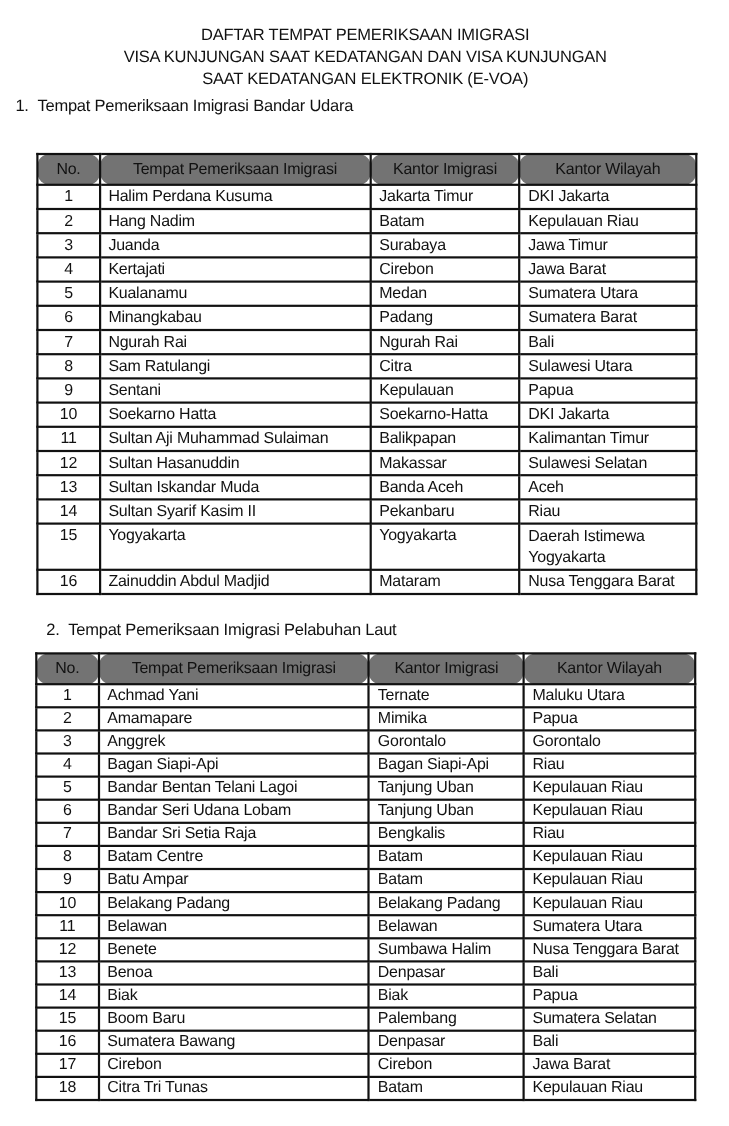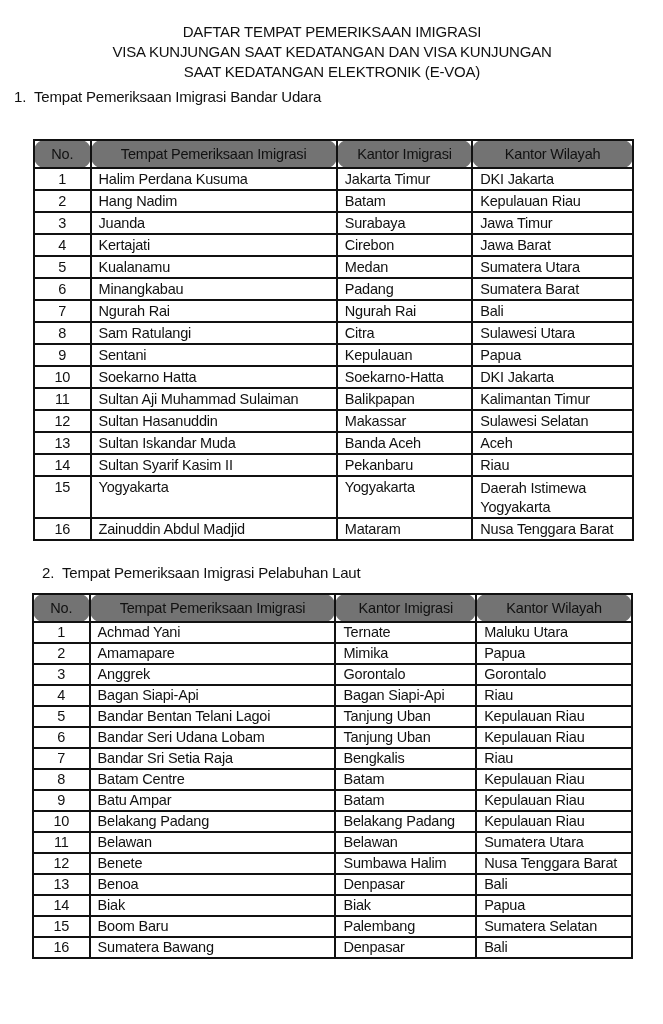--- a/index.html
+++ b/index.html
@@ -259,14 +259,26 @@
         <td>Boom Baru</td>
         <td>Palembang</td>
         <td>Sumatera Selatan</td>
       </tr>
       <tr>
         <td class="no">16</td>
         <td>Sumatera Bawang</td>
         <td>Denpasar</td>
         <td>Bali</td>
       </tr>
+      <tr>
+        <td class="no">17</td>
+        <td>Cirebon</td>
+        <td>Cirebon</td>
+        <td>Jawa Barat</td>
+      </tr>
+      <tr>
+        <td class="no">18</td>
+        <td>Citra Tri Tunas</td>
+        <td>Batam</td>
+        <td>Kepulauan Riau</td>
+      </tr>
     </tbody>
 </table>
 
 </body></html>

